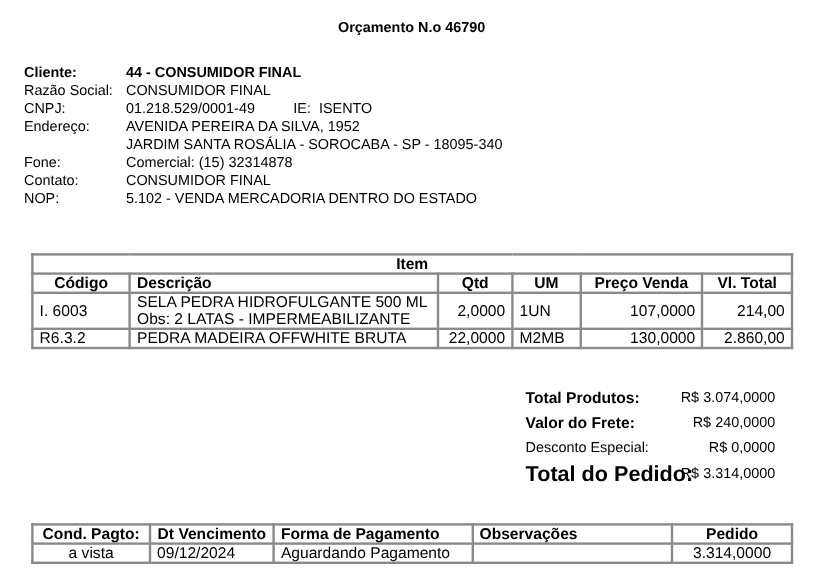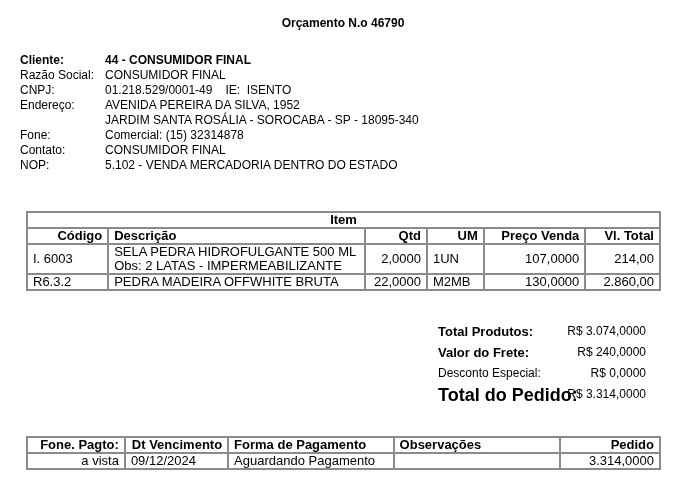--- a/index.html
+++ b/index.html
@@ -8,37 +8,37 @@
     font-family: "Liberation Sans", sans-serif; color: #000; font-size: 12px;
   }
   .title {
     position: absolute; top: 16px; left: 0; width: 686px; text-align: center;
     font-weight: bold; font-size: 12px;
   }
   .info { position: absolute; left: 20px; top: 53px; }
   .info .row { height: 15px; line-height: 15px; white-space: nowrap; }
   .info .lbl { display: inline-block; width: 85px; }
   .info .val { display: inline-block; }
-  .info .ie { display: inline-block; margin-left: 13px; }
+  .info .ie { display: inline-block; margin-left: 32px; }
   .bold { font-weight: bold; }
 
   table.grid {
     position: absolute; border-collapse: collapse;
     font-size: 13px;
   }
   table.grid td, table.grid th {
     border: 2px solid #8a8a8a; padding: 0 5px; white-space: nowrap;
     line-height: 14px;
   }
   table.grid th { font-weight: bold; }
   .items { left: 26px; top: 211px; width: 635px; }
   .items .cap th { height: 14px; text-align: center; padding: 0; }
   .items .hdr th { height: 14px; }
   .r { text-align: right; }
-  .c { text-align: right; margin-top: 37px; }
+  .c { text-align: center; margin-top: 37px; }
   .l { text-align: left; }
 
   .totals { position: absolute; left: 438px; top: 322px; width: 224px; text-align: center; }
   .totals .trow { position: relative; height: 21px; }
   .totals .tl { position: absolute; left: 0; white-space: nowrap; }
   .totals .tv { position: absolute; right: 16px; white-space: nowrap; font-weight: normal; }
   .tl.b13 { font-weight: bold; font-size: 13px; top: 2px; }
   .tl.n12 { font-size: 12px; top: 2px; }
   .tl.big { font-weight: bold; font-size: 18px; top: 0px; }
   .tv { top: 2px; font-size: 12px; }
@@ -144,21 +144,21 @@
 <table class="grid pay">
   <colgroup>
     <col style="width:97px">
     <col style="width:100px">
     <col style="width:164px">
     <col style="width:165px">
     <col style="width:99px">
   </colgroup>
   <tbody>
       <tr>
-    <th class="c">Fone. Pagto:</th>
+    <th class="c">Cond. Pagto:</th>
     <th class="c">Dt Vencimento</th>
     <th class="l">Forma de Pagamento</th>
     <th class="l">Observações</th>
     <th class="c">Pedido</th>
   </tr>
   <tr>
     <td class="c">a vista</td>
     <td class="l">09/12/2024</td>
     <td class="l">Aguardando Pagamento</td>
     <td class="l"></td>

